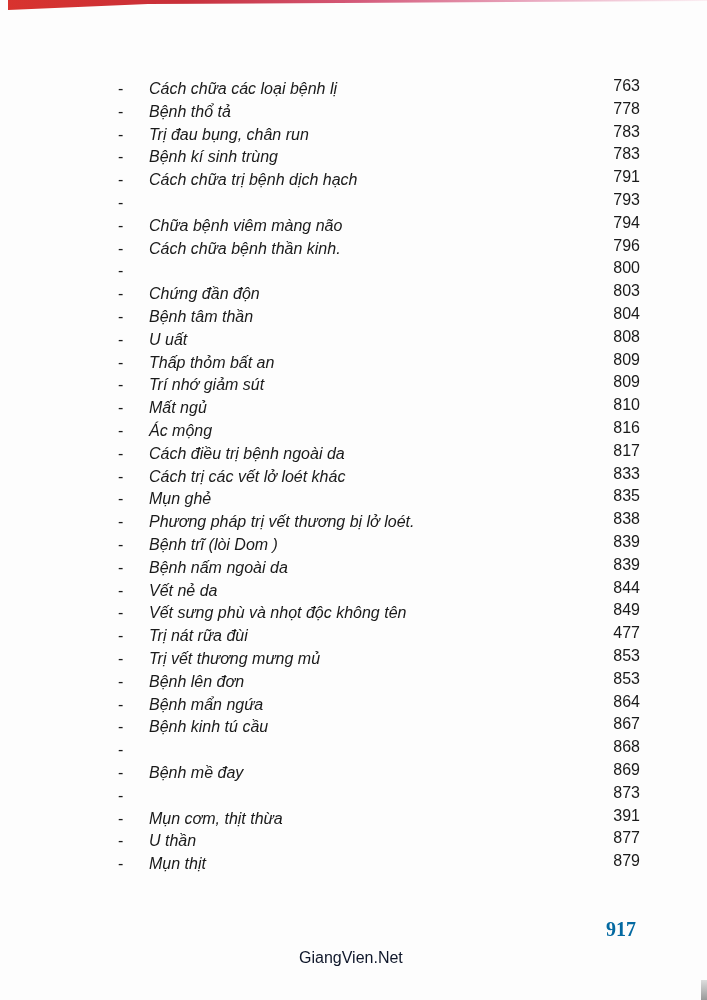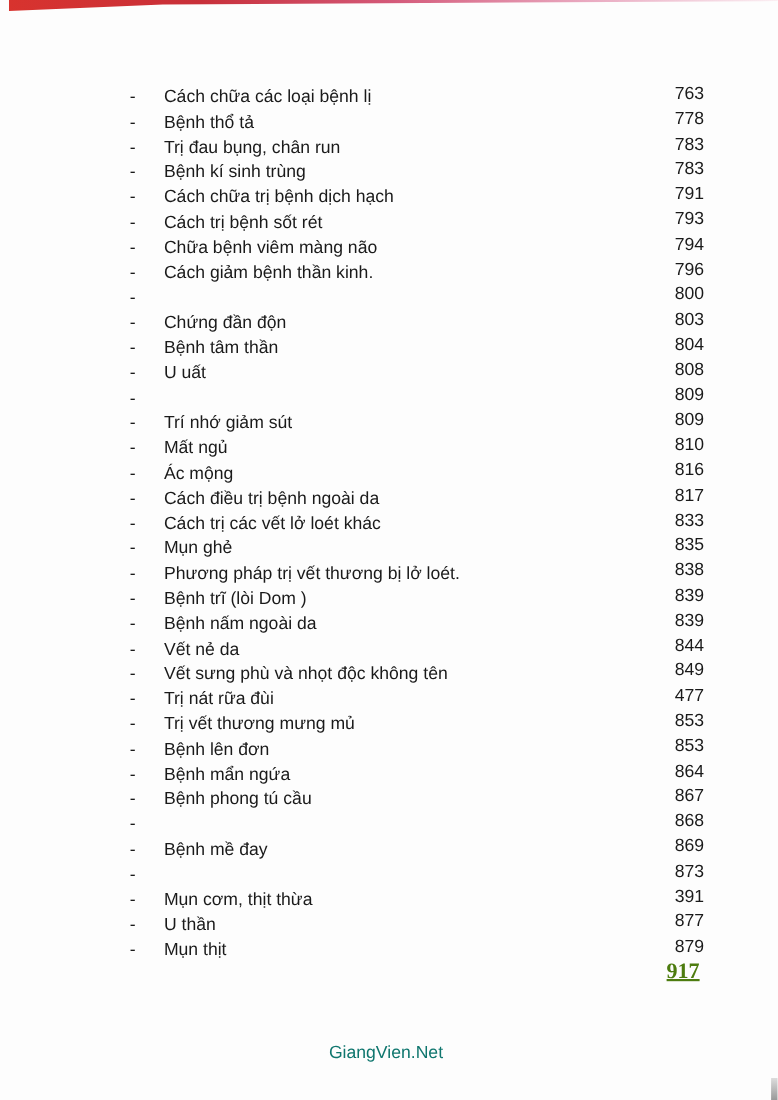--- a/index.html
+++ b/index.html
@@ -14,29 +14,29 @@
     background:linear-gradient(90deg,#d8332e 0%,#c8303a 25%,#d45a7a 50%,#e9a9c0 75%,#fbeff3 100%);
     clip-path:polygon(0 0,100% 0,100% 10%,20% 40%,0 100%);
   }
   .toc {
     position:absolute; left:118px; top:78px; width:522px;
   }
   .toc-row {
     position:relative; height:22.8px; line-height:22.8px; font-size:16px;
   }
   .dash { position:absolute; left:0; top:0; }
-  .title { position:absolute; left:31px; top:0; white-space:nowrap; }
+  .title { position:absolute; left:31px; top:0; white-space:nowrap;font-style:italic; }
   .page { position:absolute; right:0; top:-3px; }
   .folio {
-    position:absolute; left:606px; top:872px;
-    font-family:"Liberation Serif", serif; font-weight:bold; font-size:20px; color:#4d7c0f;text-decoration:underline;
+    position:absolute; left:606px; top:918px;
+    font-family:"Liberation Serif", serif; font-weight:bold; font-size:20px; color:#0369a1;
   }
   .watermark {
     position:absolute; left:299px; top:949px;
-    font-size:16px; color:#0f766e;
+    font-size:16px; color:#0f172a;
   }
   .edge-shadow {
     position:absolute; right:0; top:980px; width:6px; height:20px;
     background:linear-gradient(180deg,#ddd,#999);
   }
 </style>
 </head>
 <body>
 
 <div class="top-band"></div>
@@ -62,31 +62,30 @@
       <span class="title">Bệnh kí sinh trùng</span>
       <span class="page">783</span>
     </div>
     <div class="toc-row">
       <span class="dash">-</span>
       <span class="title">Cách chữa trị bệnh dịch hạch</span>
       <span class="page">791</span>
     </div>
     <div class="toc-row">
       <span class="dash">-</span>
-      <span class="title">Cách trị bệnh sốt rét</span>
       <span class="page">793</span>
     </div>
     <div class="toc-row">
       <span class="dash">-</span>
       <span class="title">Chữa bệnh viêm màng não</span>
       <span class="page">794</span>
     </div>
     <div class="toc-row">
       <span class="dash">-</span>
-      <span class="title">Cách giảm bệnh thần kinh.</span>
+      <span class="title">Cách chữa bệnh thần kinh.</span>
       <span class="page">796</span>
     </div>
     <div class="toc-row">
       <span class="dash">-</span>
       <span class="page">800</span>
     </div>
     <div class="toc-row">
       <span class="dash">-</span>
       <span class="title">Chứng đần độn</span>
       <span class="page">803</span>
@@ -96,20 +95,21 @@
       <span class="title">Bệnh tâm thần</span>
       <span class="page">804</span>
     </div>
     <div class="toc-row">
       <span class="dash">-</span>
       <span class="title">U uất</span>
       <span class="page">808</span>
     </div>
     <div class="toc-row">
       <span class="dash">-</span>
+      <span class="title">Thấp thỏm bất an</span>
       <span class="page">809</span>
     </div>
     <div class="toc-row">
       <span class="dash">-</span>
       <span class="title">Trí nhớ giảm sút</span>
       <span class="page">809</span>
     </div>
     <div class="toc-row">
       <span class="dash">-</span>
       <span class="title">Mất ngủ</span>
@@ -175,21 +175,21 @@
       <span class="title">Bệnh lên đơn</span>
       <span class="page">853</span>
     </div>
     <div class="toc-row">
       <span class="dash">-</span>
       <span class="title">Bệnh mẩn ngứa</span>
       <span class="page">864</span>
     </div>
     <div class="toc-row">
       <span class="dash">-</span>
-      <span class="title">Bệnh phong tú cầu</span>
+      <span class="title">Bệnh kinh tú cầu</span>
       <span class="page">867</span>
     </div>
     <div class="toc-row">
       <span class="dash">-</span>
       <span class="page">868</span>
     </div>
     <div class="toc-row">
       <span class="dash">-</span>
       <span class="title">Bệnh mề đay</span>
       <span class="page">869</span>

